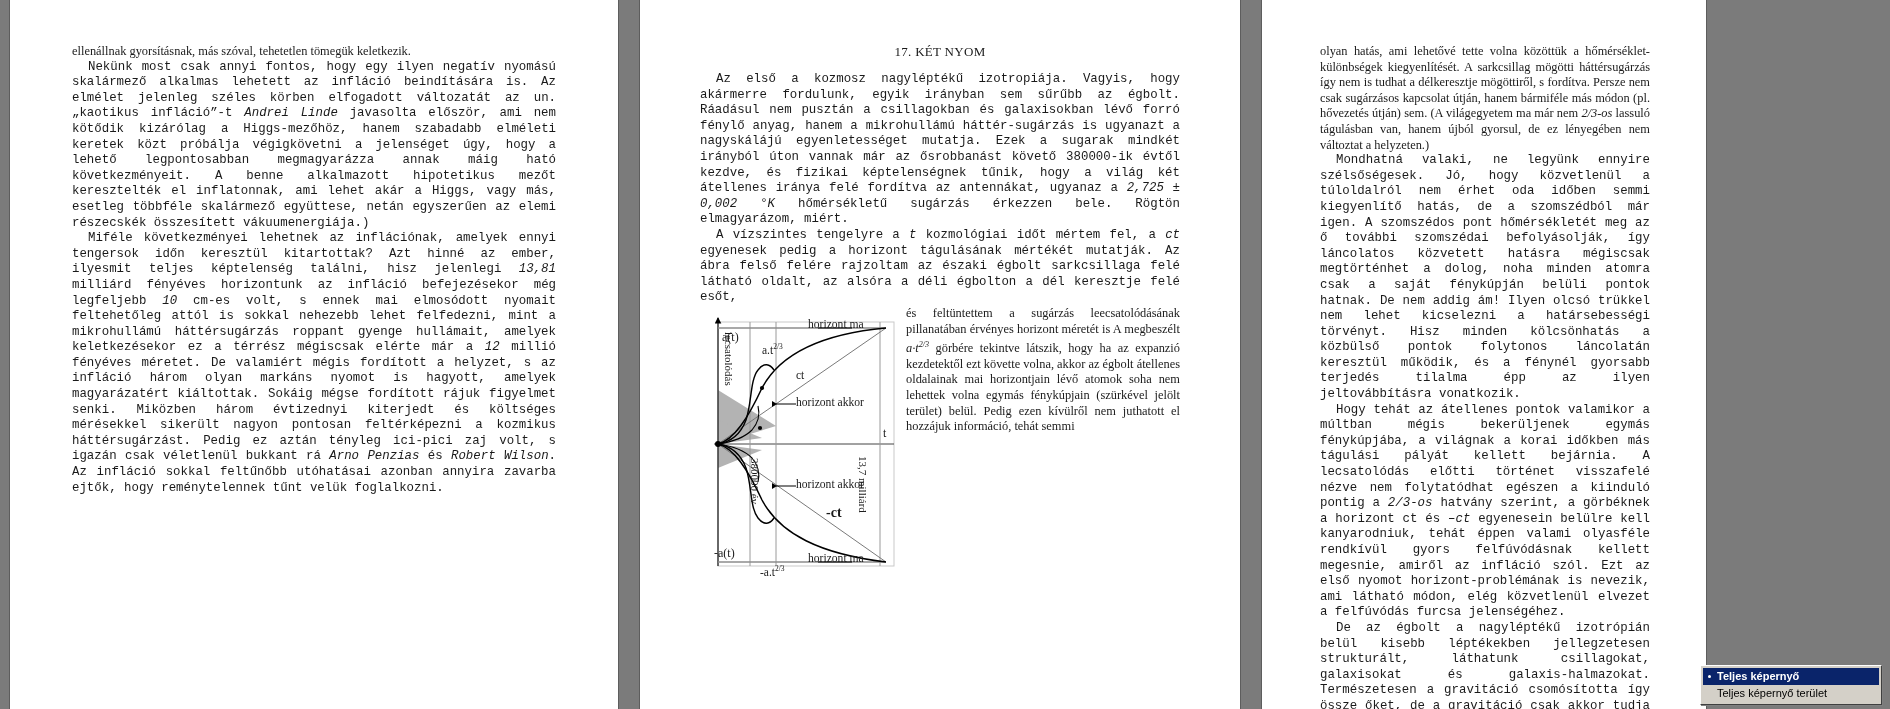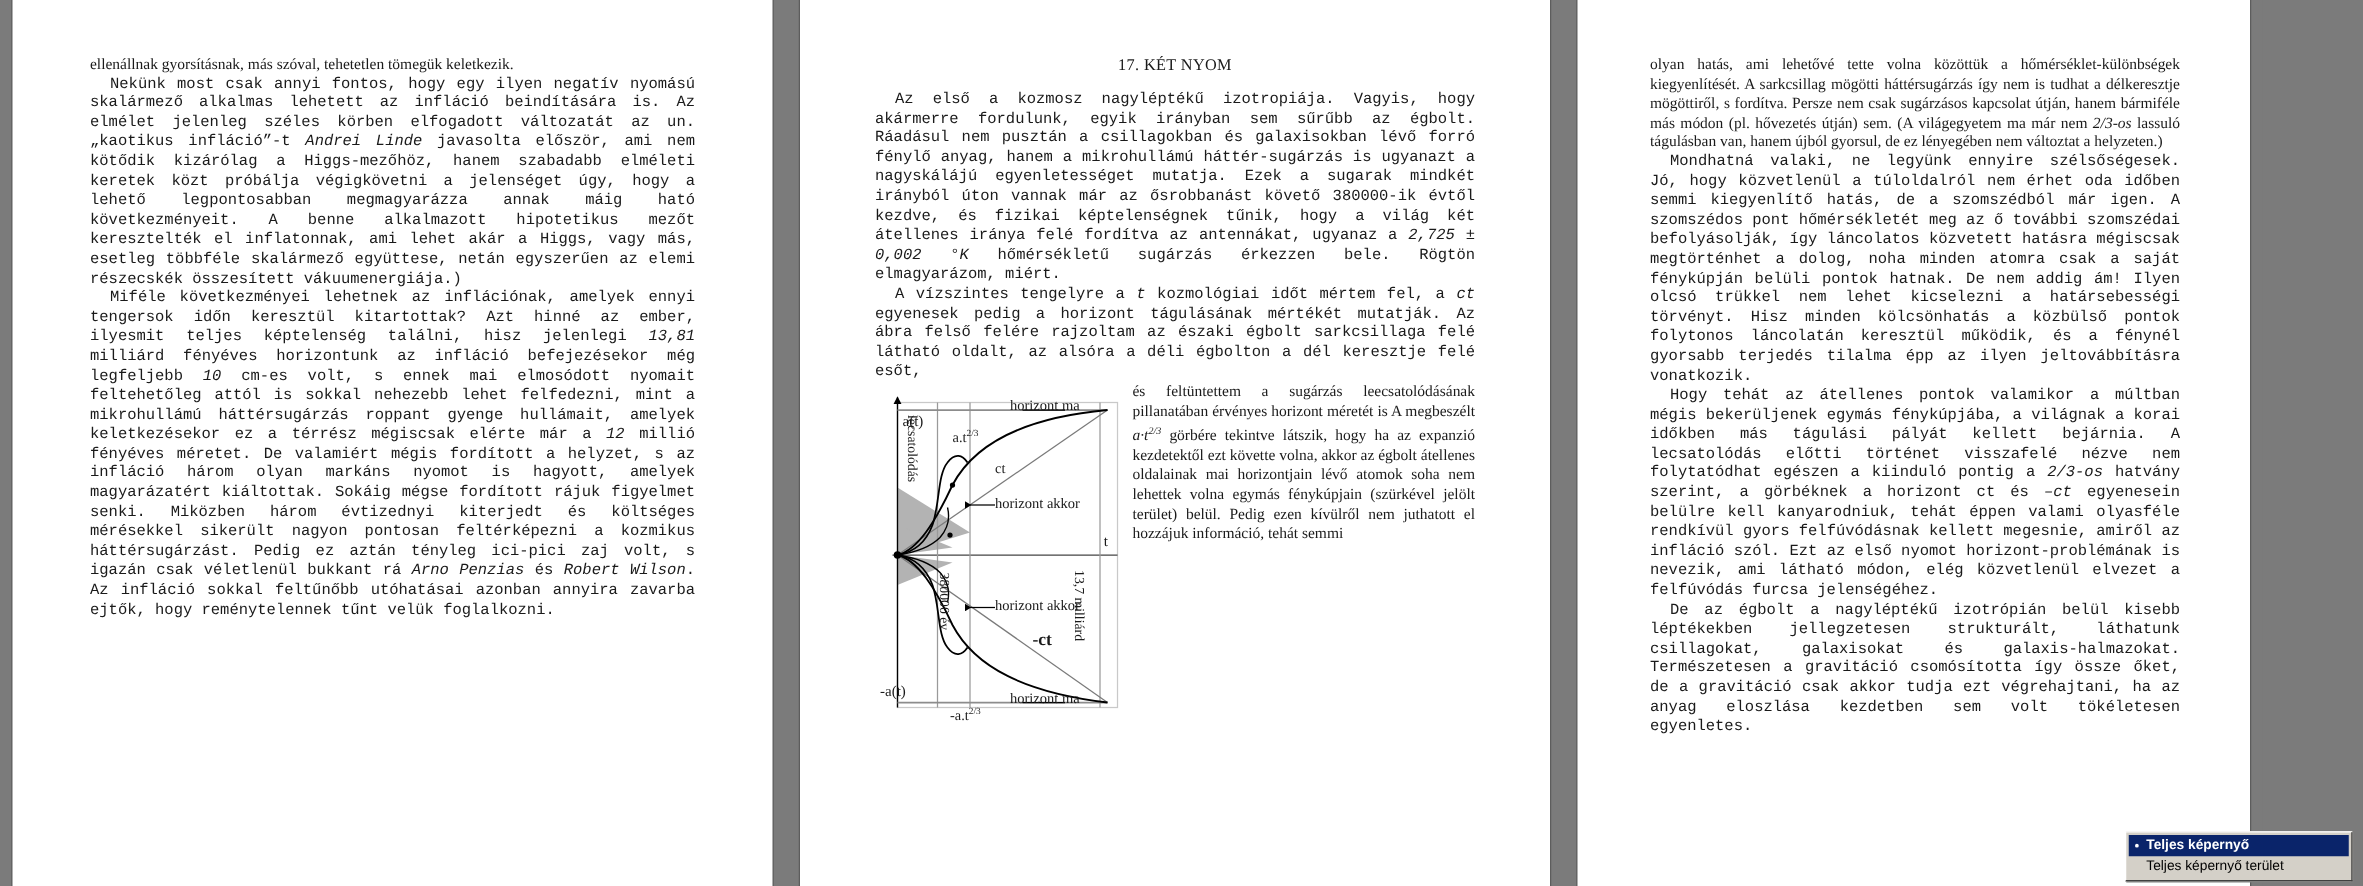--- a/index.html
+++ b/index.html
@@ -24,21 +24,21 @@
   .g-end{width:10px;}
 
   .page{
     background:#ffffff;
     position:relative;
     overflow:hidden;
     box-shadow:0 0 0 1px #5d5d5d;
   }
   .page-1{width:608px;}
   .page-2{width:600px;}
-  .page-3{width:538px;}
+  .page-3{width:444px;}
 
   .page-inner{
     position:absolute;
     left:0;right:0;top:0;bottom:0;
   }
   .col-body{
     position:absolute;
     top:44px;
     left:62px;
     right:62px;
@@ -191,21 +191,21 @@
               <circle cx="18" cy="136" r="3" fill="#000"></circle>
 
               <line x1="118" y1="20" x2="152" y2="20" stroke="#000" stroke-width="1"></line>
               <line x1="76" y1="96" x2="96" y2="96" stroke="#000" stroke-width="1" marker-start="url(#arrdot)"></line>
               <line x1="76" y1="178" x2="96" y2="178" stroke="#000" stroke-width="1" marker-start="url(#arrdot)"></line>
               <line x1="118" y1="254" x2="152" y2="254" stroke="#000" stroke-width="1"></line>
             </svg>
           </div>
 
           <span class="fig-side" style="left:22px;top:22px;font-size:12px;">a(t)</span>
-          <span class="fig-side" style="left:4px;top:238px;font-size:12px;">-a(t)</span>
+          <span class="fig-side" style="left:14px;top:238px;font-size:12px;">-a(t)</span>
           <span class="fig-side" style="left:183px;top:118px;font-size:12px;">t</span>
 
           <span class="fig-side" style="left:62px;top:32px;font-size:11.5px;"><span>a.t</span><sup style="font-size:7.5px">2/3</sup></span>
 
           <span class="fig-side" style="left:96px;top:60px;font-size:11.5px;">ct</span>
 
           <span class="fig-side" style="left:126px;top:198px;font-size:14px;font-weight:bold;">-ct</span>
 
           <span class="fig-side" style="left:60px;top:222px;font-size:11.5px;margin-top:32px;"><span>-a.t</span><sup style="font-size:7.5px">2/3</sup></span>
 

